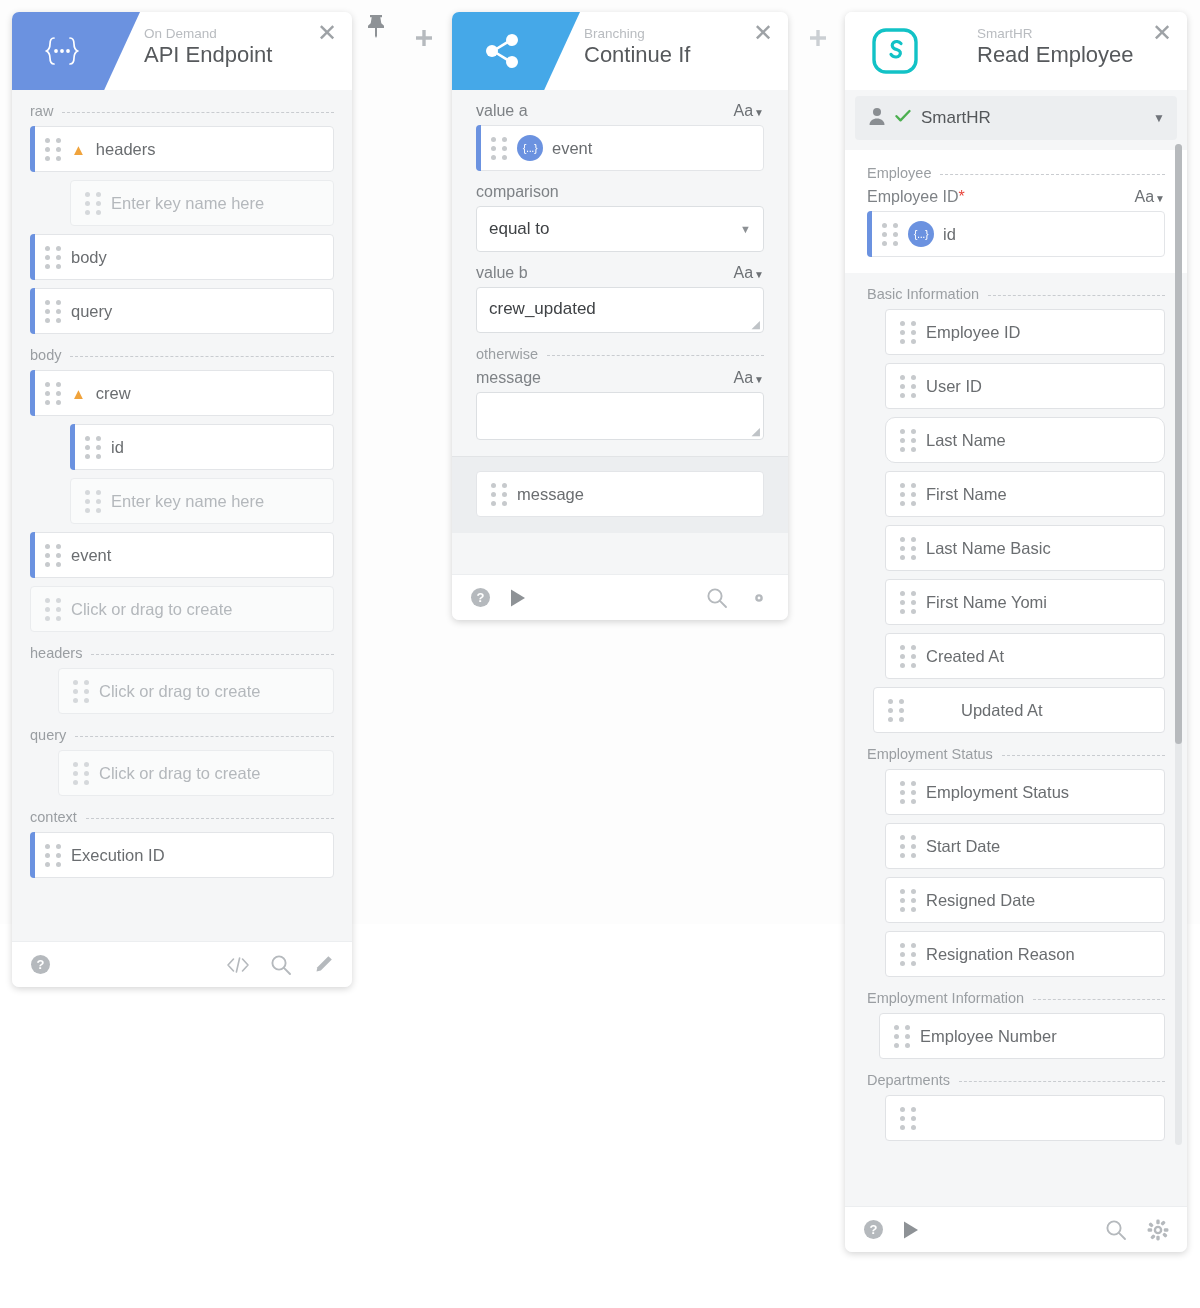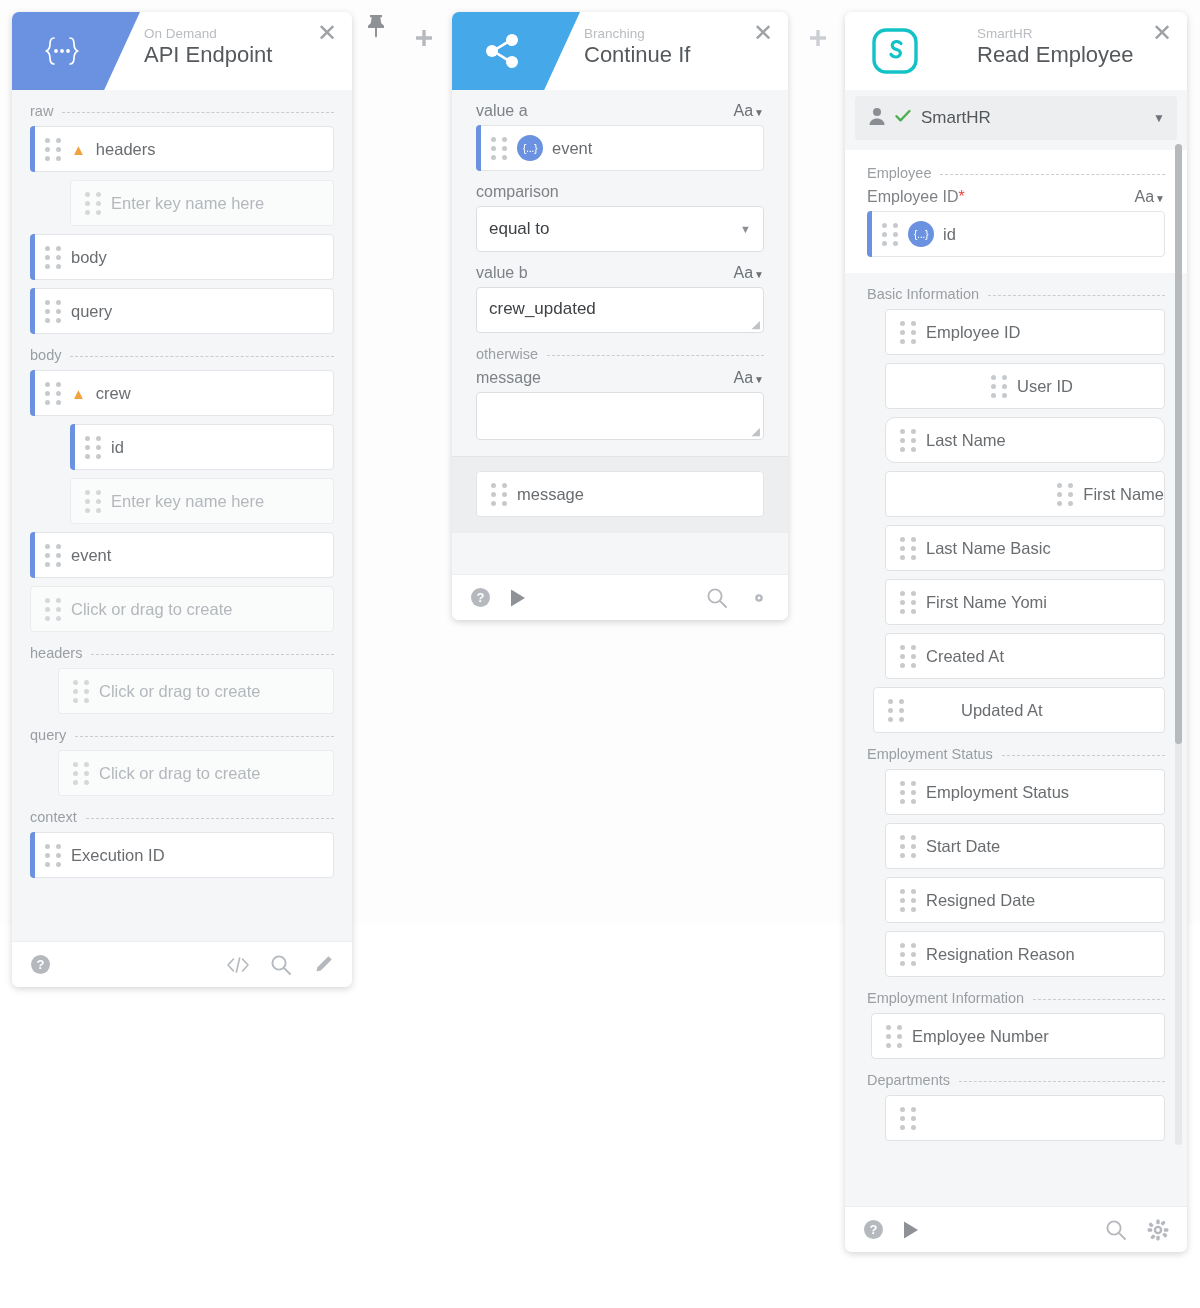--- a/index.html
+++ b/index.html
@@ -581,21 +581,21 @@
             <span class="handle">
               <i></i>
               <i></i>
               <i></i>
               <i></i>
               <i></i>
               <i></i>
             </span>
             <span class="row-label">Employee ID</span>
           </div>
-        <div class="row plain" style="margin-left:18px;justify-content:center;">
+        <div class="row plain" style="margin-left:18px;">
             <span class="handle">
               <i></i>
               <i></i>
               <i></i>
               <i></i>
               <i></i>
               <i></i>
             </span>
             <span class="row-label">User ID</span>
           </div>
@@ -603,21 +603,21 @@
             <span class="handle">
               <i></i>
               <i></i>
               <i></i>
               <i></i>
               <i></i>
               <i></i>
             </span>
             <span class="row-label">Last Name</span>
           </div>
-        <div class="row plain" style="margin-left:18px;justify-content:flex-end;">
+        <div class="row plain" style="margin-left:18px;">
             <span class="handle">
               <i></i>
               <i></i>
               <i></i>
               <i></i>
               <i></i>
               <i></i>
             </span>
             <span class="row-label">First Name</span>
           </div>
@@ -712,21 +712,21 @@
               <i></i>
               <i></i>
             </span>
             <span class="row-label">Resignation Reason</span>
           </div>
 
         <div class="sec">
           <span class="sec-label">Employment Information</span>
           <span class="sec-rule"></span>
         </div>
-        <div class="row plain" style="margin-left:4px;">
+        <div class="row plain" style="margin-left:12px;">
             <span class="handle">
               <i></i>
               <i></i>
               <i></i>
               <i></i>
               <i></i>
               <i></i>
             </span>
             <span class="row-label">Employee Number</span>
           </div>

